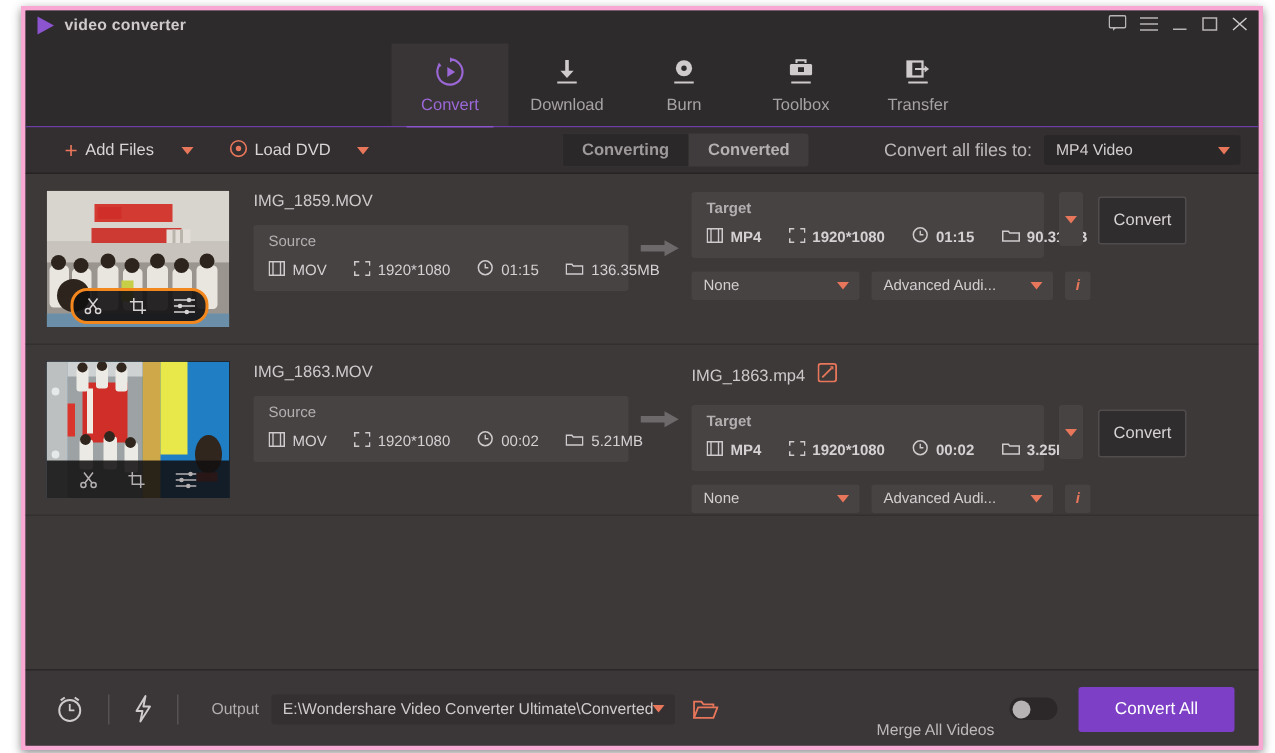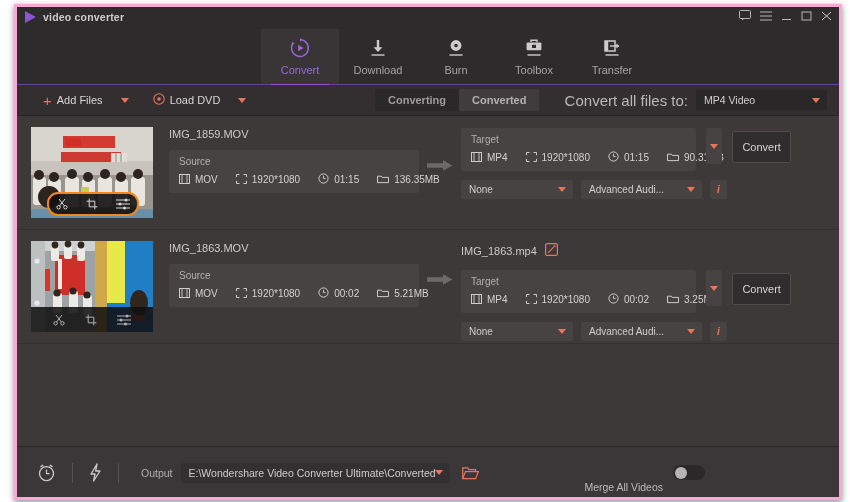--- a/index.html
+++ b/index.html
@@ -103,21 +103,21 @@
   }
   .seg {
     display:flex; align-items:center; justify-content:center;
     padding: 0 13px; font-size: 11px; color: #b5b1b3; cursor: pointer;
   }
   .seg.active { background: #2b2829; color: #9e9a9c; }
   .conv-all-to {
     position: absolute; right: 12px; top: 0;
     height: 30px; display: flex; align-items: center; gap: 8px;
   }
-  .conv-all-to .lbl { font-size: 15px; color: #bcb8ba; }
+  .conv-all-to .lbl { font-size: 12px; color: #bcb8ba; }
   .fmt-select {
     width: 115px; height: 20px;
     background: #2a2728; border-radius: 2px;
     display: flex; align-items: center;
     padding: 0 8px;
     font-size: 10.5px; color: #d2cecf;
     position: relative; cursor: pointer;
   }
   .fmt-select .caret-red { position:absolute; right: 7px; }
 
@@ -176,21 +176,21 @@
 
   .arrow-col {
     width: 42px; display:flex; align-items:center; justify-content:center;
     margin-top: 43px; flex: none;
   }
 
   
   .tgt-col { margin-top: 12px; flex: none; width: 330px; }
   .tgt-name-row { display: flex; align-items: center; gap: 8px; margin-bottom: 10px; }
   .tgt-main { display: flex; align-items: flex-start; gap: 10px; }
-  .tgt-box { width: 215px; }
+  .tgt-box { width: 215px; font-weight: bold; }
   .tgt-dd {
     width: 30px; height: 36px; margin-top: 0;
     background: #474343; border-radius: 2px;
     display: flex; align-items: center; justify-content: center;
     cursor: pointer;
   }
   .convert-btn {
     width: 104px; height: 30px; margin-top: 3px;
     background: #302d2e; border: 1px solid #504c4d;
     border-radius: 2px;
@@ -733,15 +733,16 @@
       <svg width="17" height="14" viewBox="0 0 17 14">
           <path d="M0.7 12.6V1.8H5.6L7 3.6H13.6V5.2" fill="none" stroke="#e8765a" stroke-width="1.2"></path>
           <path d="M0.7 12.6 L3.4 5.6 H16.3 L13.6 12.6 Z" fill="none" stroke="#e8765a" stroke-width="1.2"></path>
         </svg>
     </span>
 
     <span class="merge-label">Merge All Videos</span>
     <div class="toggle">
       <div class="knob"></div>
     </div>
+    <div class="convert-all">Convert All</div>
   </div>
 
 </div>
 
 </body></html>

